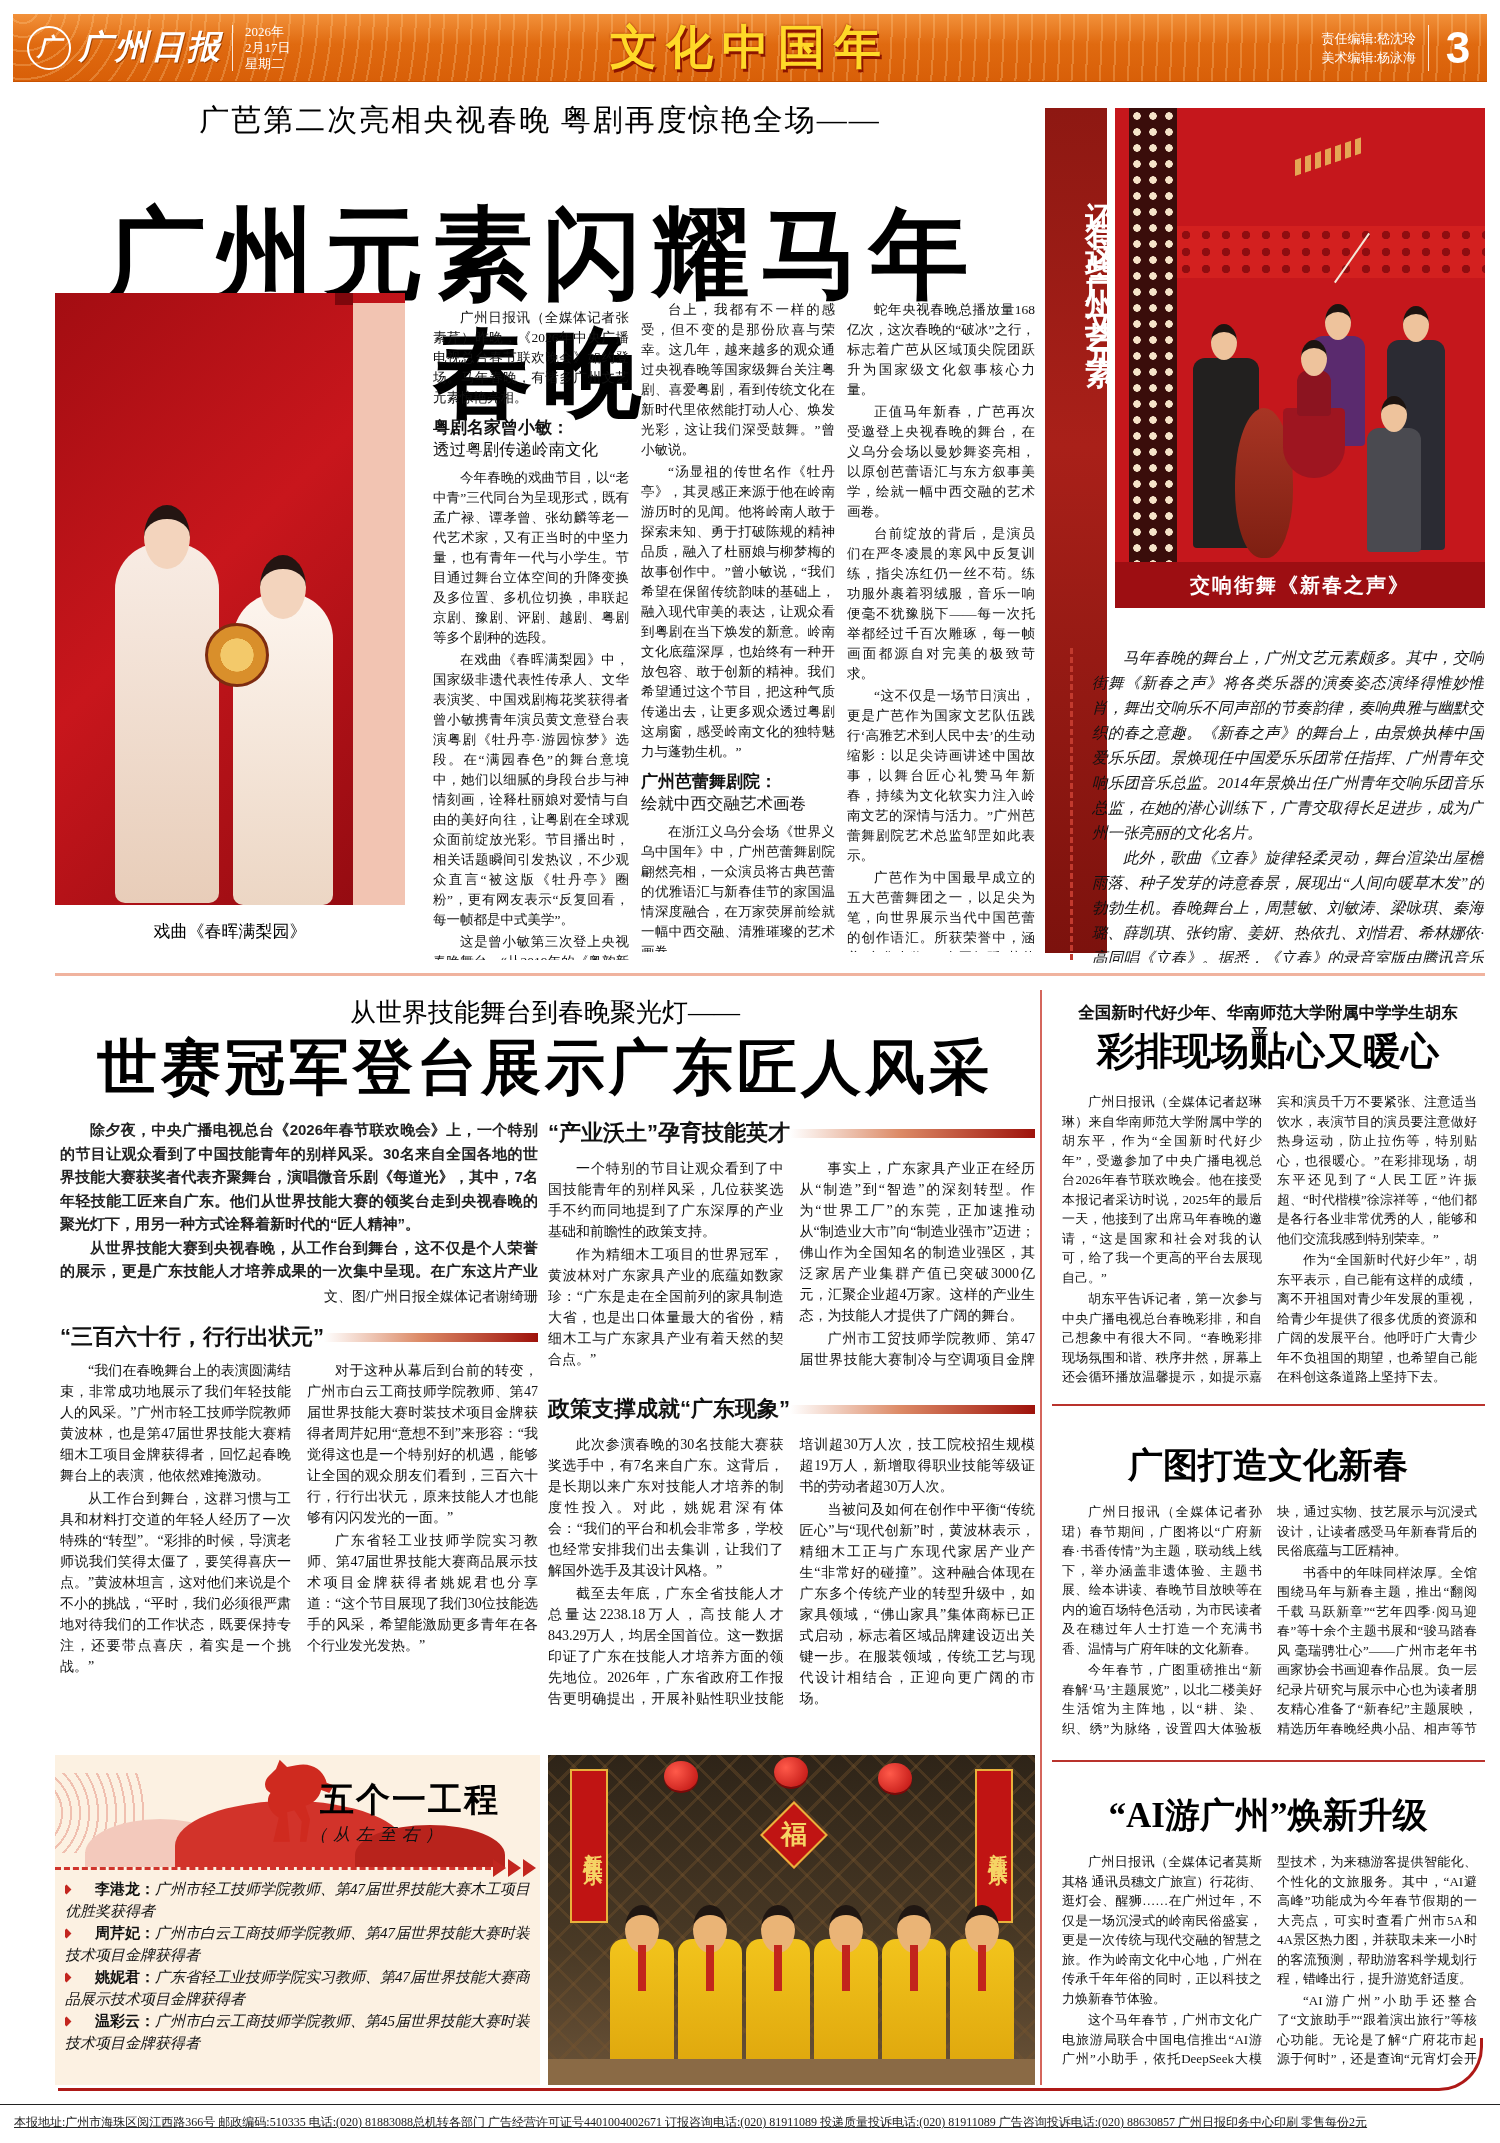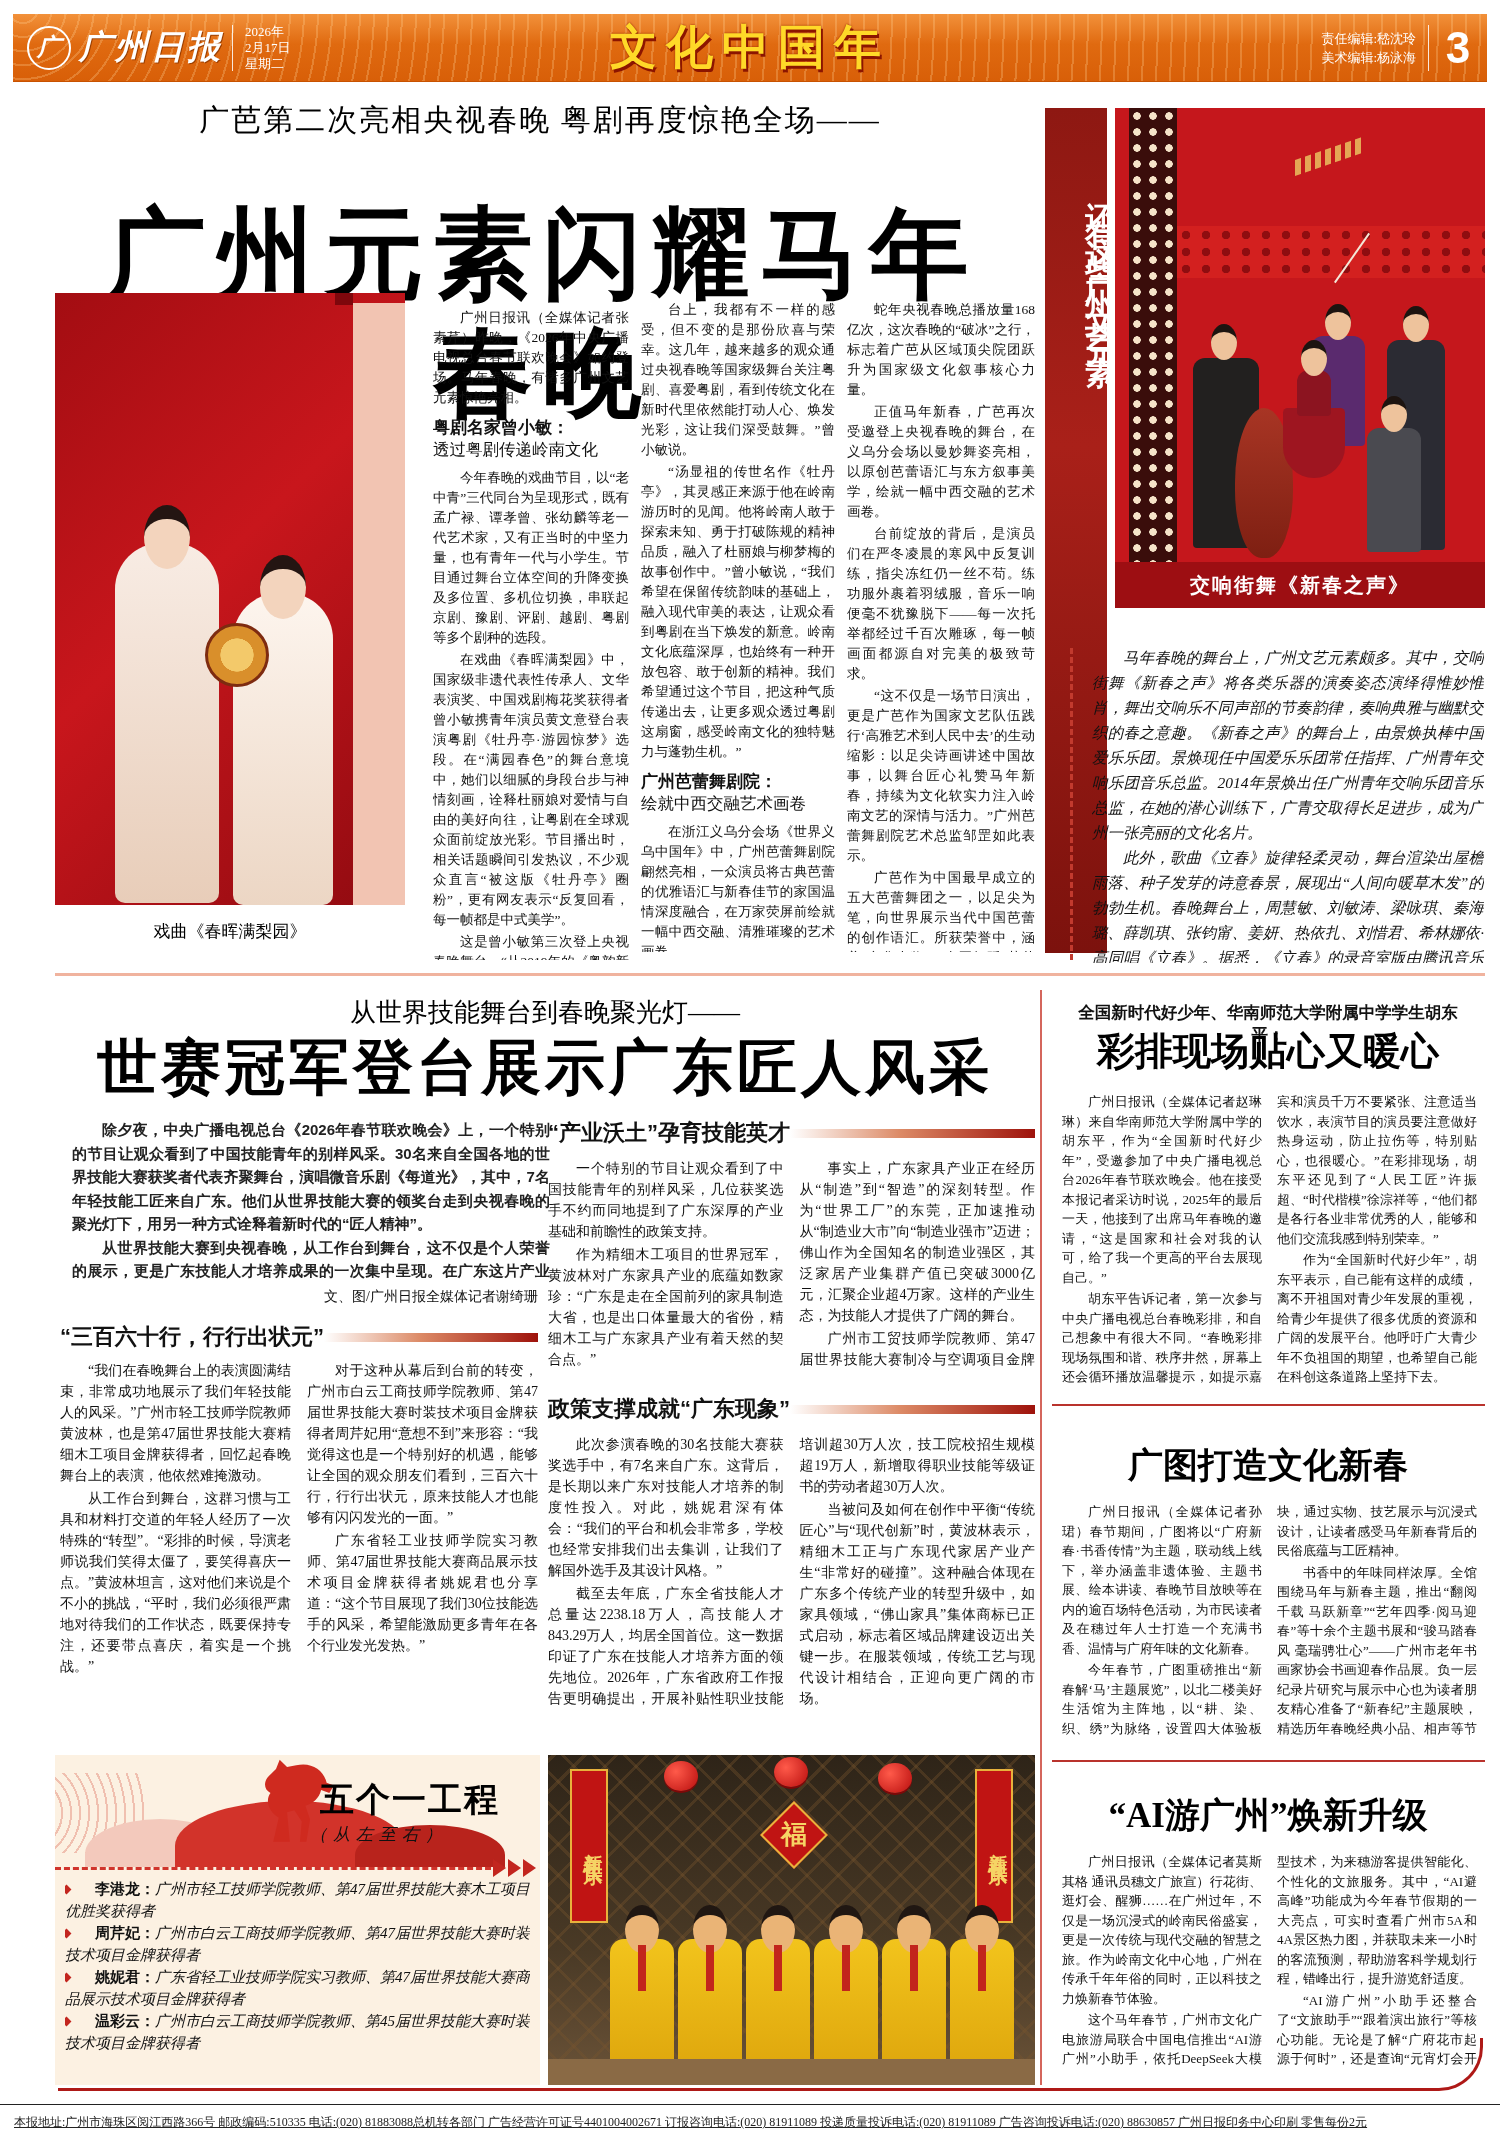--- a/index.html
+++ b/index.html
@@ -235,21 +235,21 @@
       <p>马年春晚的舞台上，广州文艺元素颇多。其中，交响街舞《新春之声》将各类乐器的演奏姿态演绎得惟妙惟肖，舞出交响乐不同声部的节奏韵律，奏响典雅与幽默交织的春之意趣。《新春之声》的舞台上，由景焕执棒中国爱乐乐团。景焕现任中国爱乐乐团常任指挥、广州青年交响乐团音乐总监。2014年景焕出任广州青年交响乐团音乐总监，在她的潜心训练下，广青交取得长足进步，成为广州一张亮丽的文化名片。</p>
       <p>此外，歌曲《立春》旋律轻柔灵动，舞台渲染出屋檐雨落、种子发芽的诗意春景，展现出“人间向暖草木发”的勃勃生机。春晚舞台上，周慧敏、刘敏涛、梁咏琪、秦海璐、薛凯琪、张钧甯、姜妍、热依扎、刘惜君、希林娜依·高同唱《立春》。据悉，《立春》的录音室版由腾讯音乐娱乐集团旗下艺人薛凯琪演唱，春山音乐出品，酷狗文化发行并负责宣推。</p>
     </div>
 
   <div class="hr-pink"></div>
   <div class="vr-red"></div>
 
   <div class="mid-kicker">从世界技能舞台到春晚聚光灯——</div>
   <h2 class="mid-headline" style="margin:0;">世赛冠军登台展示广东匠人风采</h2>
 
-  <div class="mid-intro clip" style="height:168px;margin-left:12px;">
+  <div class="mid-intro clip" style="height:168px;">
       <p>除夕夜，中央广播电视总台《2026年春节联欢晚会》上，一个特别的节目让观众看到了中国技能青年的别样风采。30名来自全国各地的世界技能大赛获奖者代表齐聚舞台，演唱微音乐剧《每道光》，其中，7名年轻技能工匠来自广东。他们从世界技能大赛的领奖台走到央视春晚的聚光灯下，用另一种方式诠释着新时代的“匠人精神”。</p>
       <p>从世界技能大赛到央视春晚，从工作台到舞台，这不仅是个人荣誉的展示，更是广东技能人才培养成果的一次集中呈现。在广东这片产业沃土上，越来越多的年轻人正通过技能成才的道路，实现自己的人生价值，也为广东的高质量发展贡献力量。</p>
     </div>
   <div class="mid-byline">文、图/广州日报全媒体记者谢绮珊</div>
 
   <div class="subhead-row" style="left:60px;top:1322px;width:478px;">
     <span class="t">“三百六十行，行行出状元”</span>
     <span class="bar"></span>
   </div>
   <div class="mid-cols bodytext clip" style="left:60px;top:1360px;width:478px;height:385px;">

